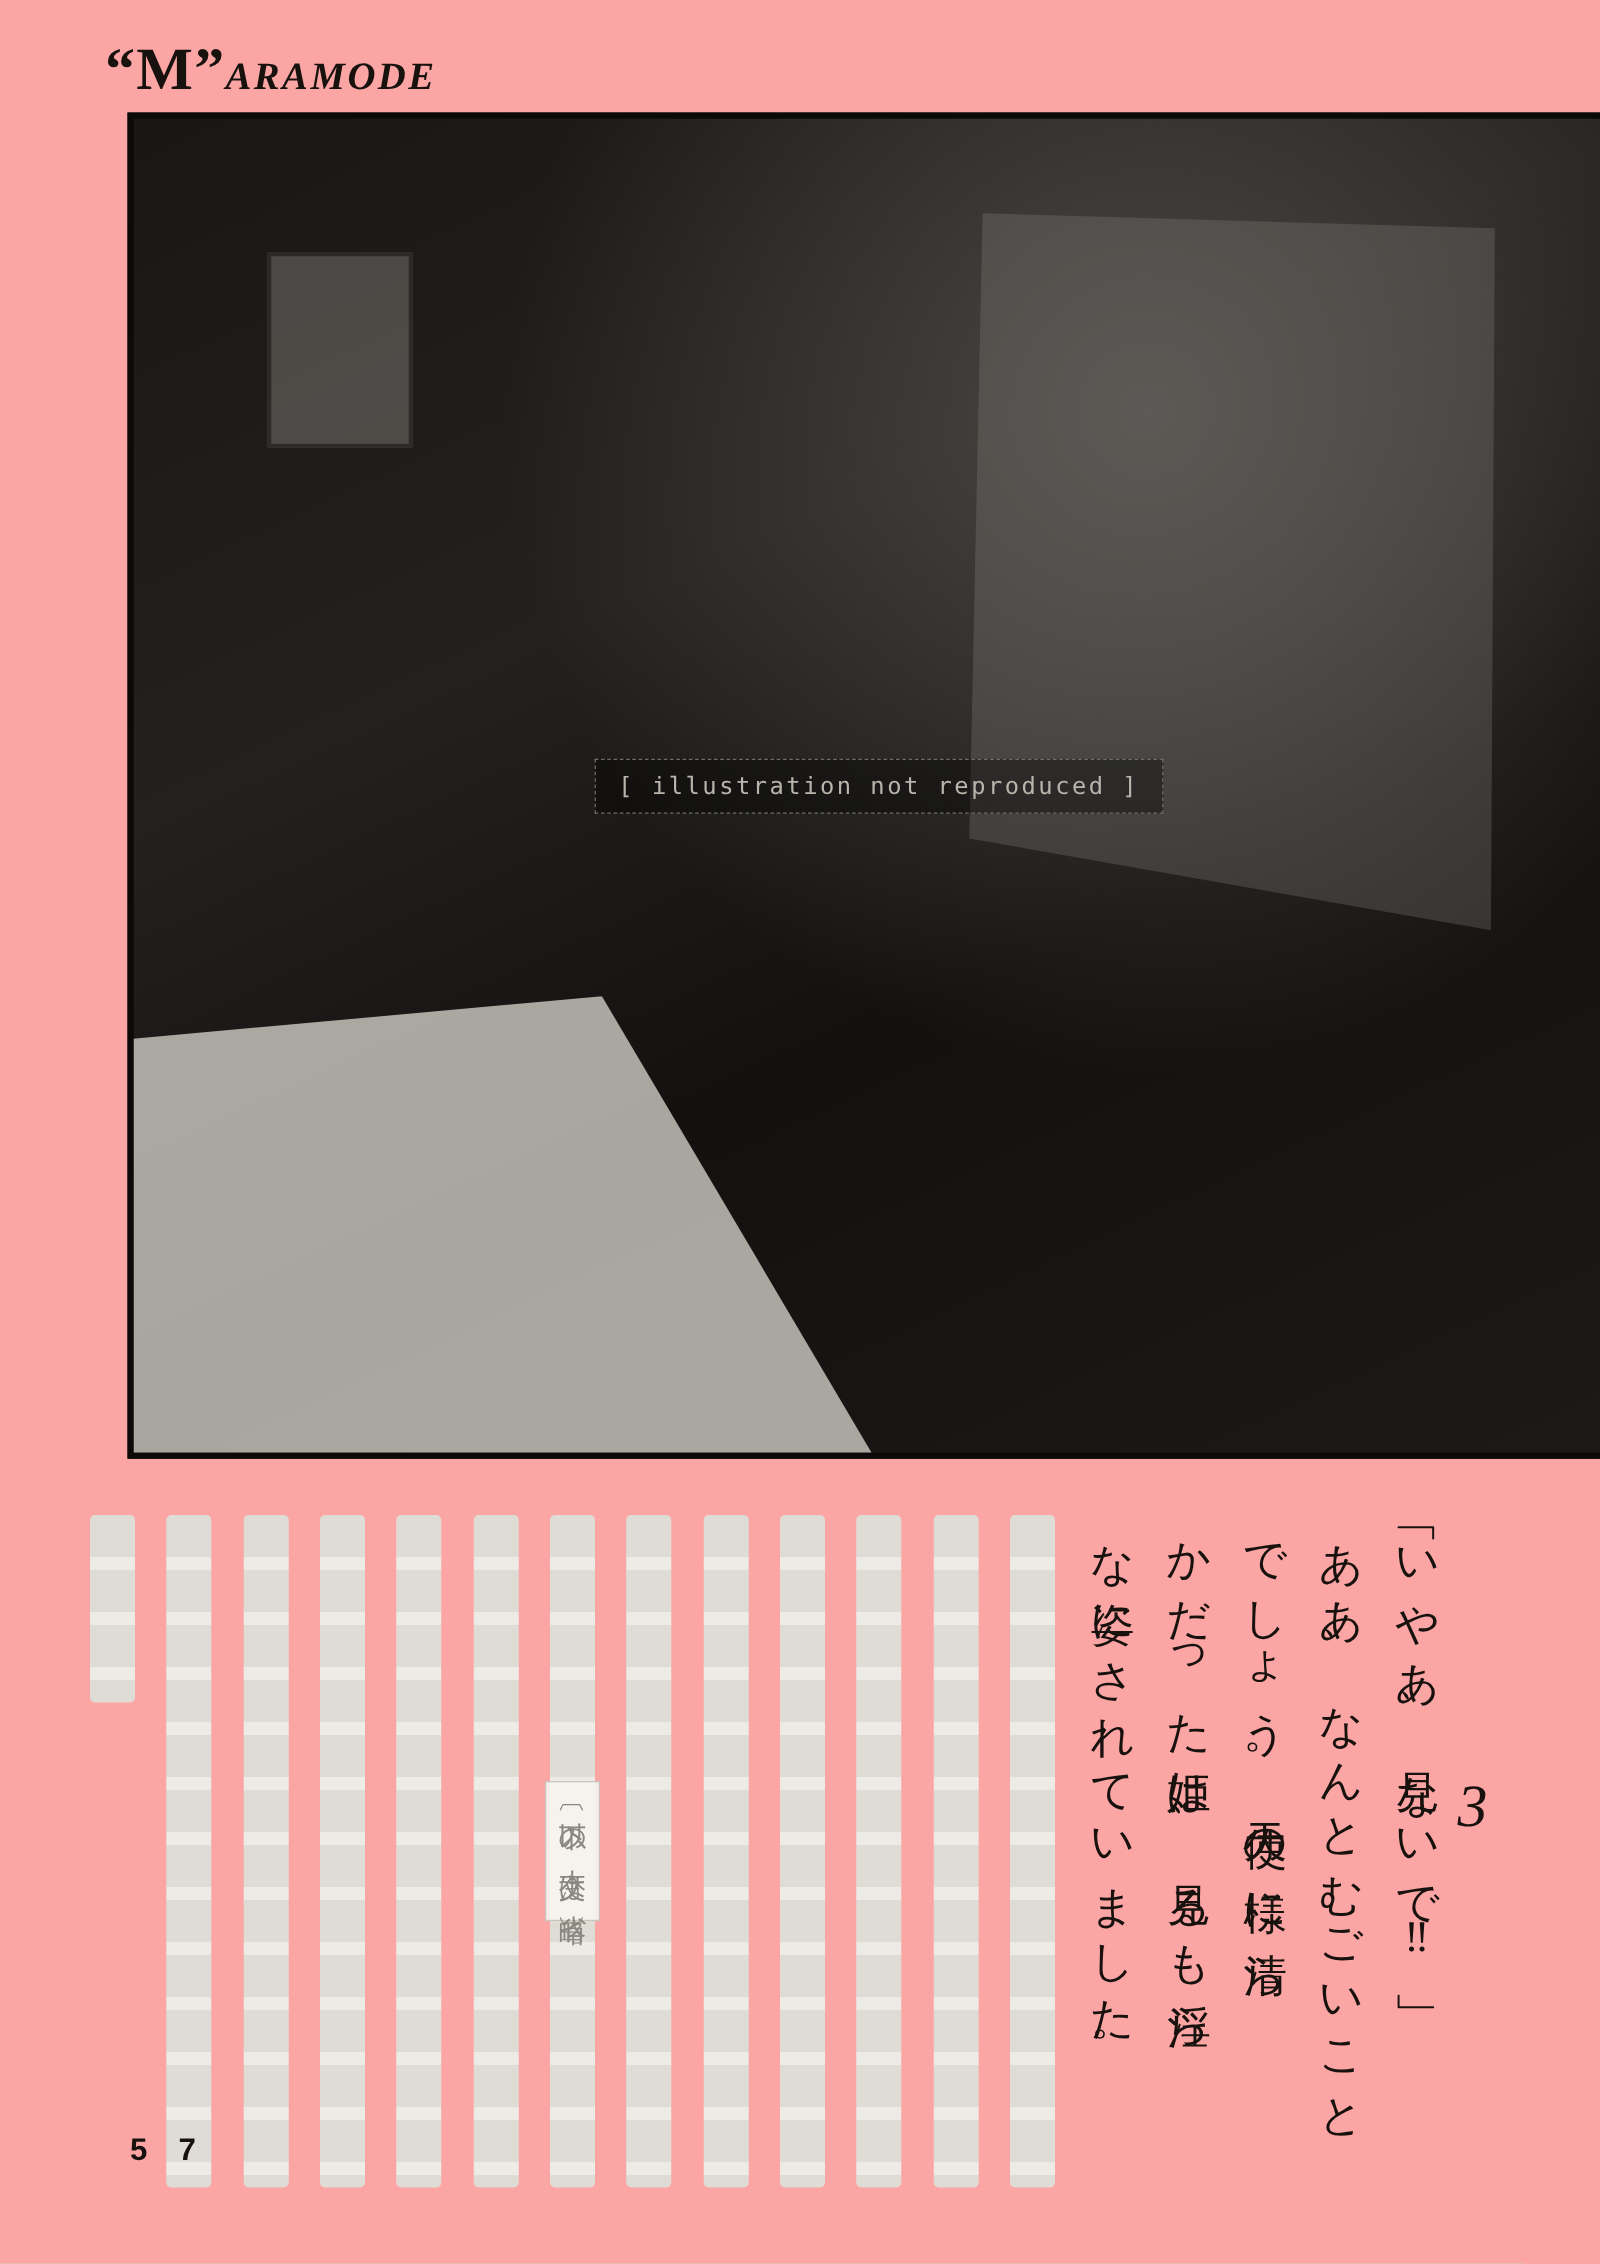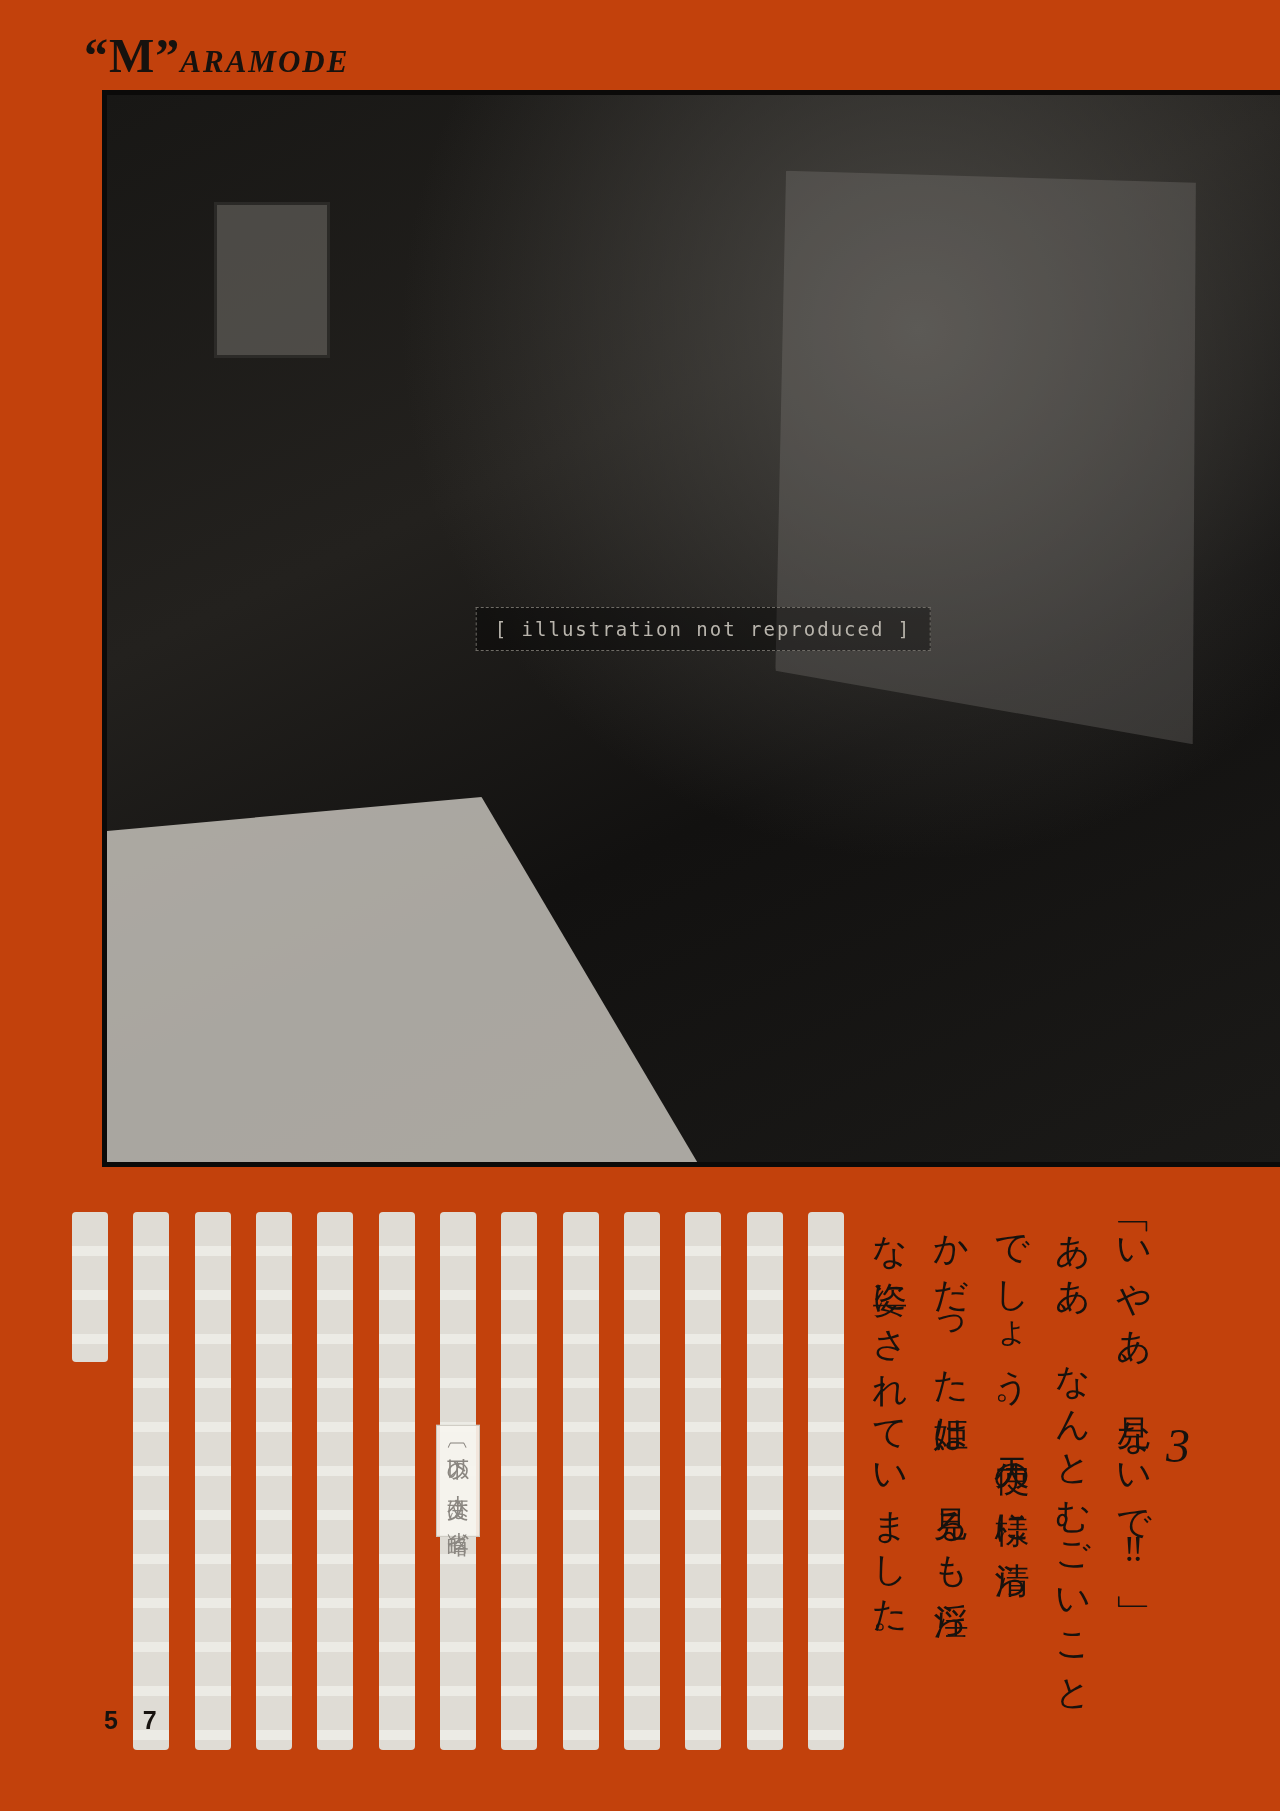--- a/index.html
+++ b/index.html
@@ -1,18 +1,18 @@
 <!DOCTYPE html>
 <html><head>
 <meta charset="utf-8">
 <style>
   html,body { margin:0; padding:0; background:#dddad5; }
   .page {
     position:relative; width:1280px; height:1811px;
-    background:#c2410c;
+    background:#fca5a5;
     font-family:"Liberation Serif", serif;
     color:#17120e; overflow:hidden;
   }
 
   
   .header { position:absolute; left:84px; top:28px; white-space:nowrap; }
   .header .mq   { font-size:48px; font-weight:bold; letter-spacing:1px; }
   .header .rest { font-size:31px; font-style:italic; font-weight:bold; letter-spacing:2px; }
 
   

